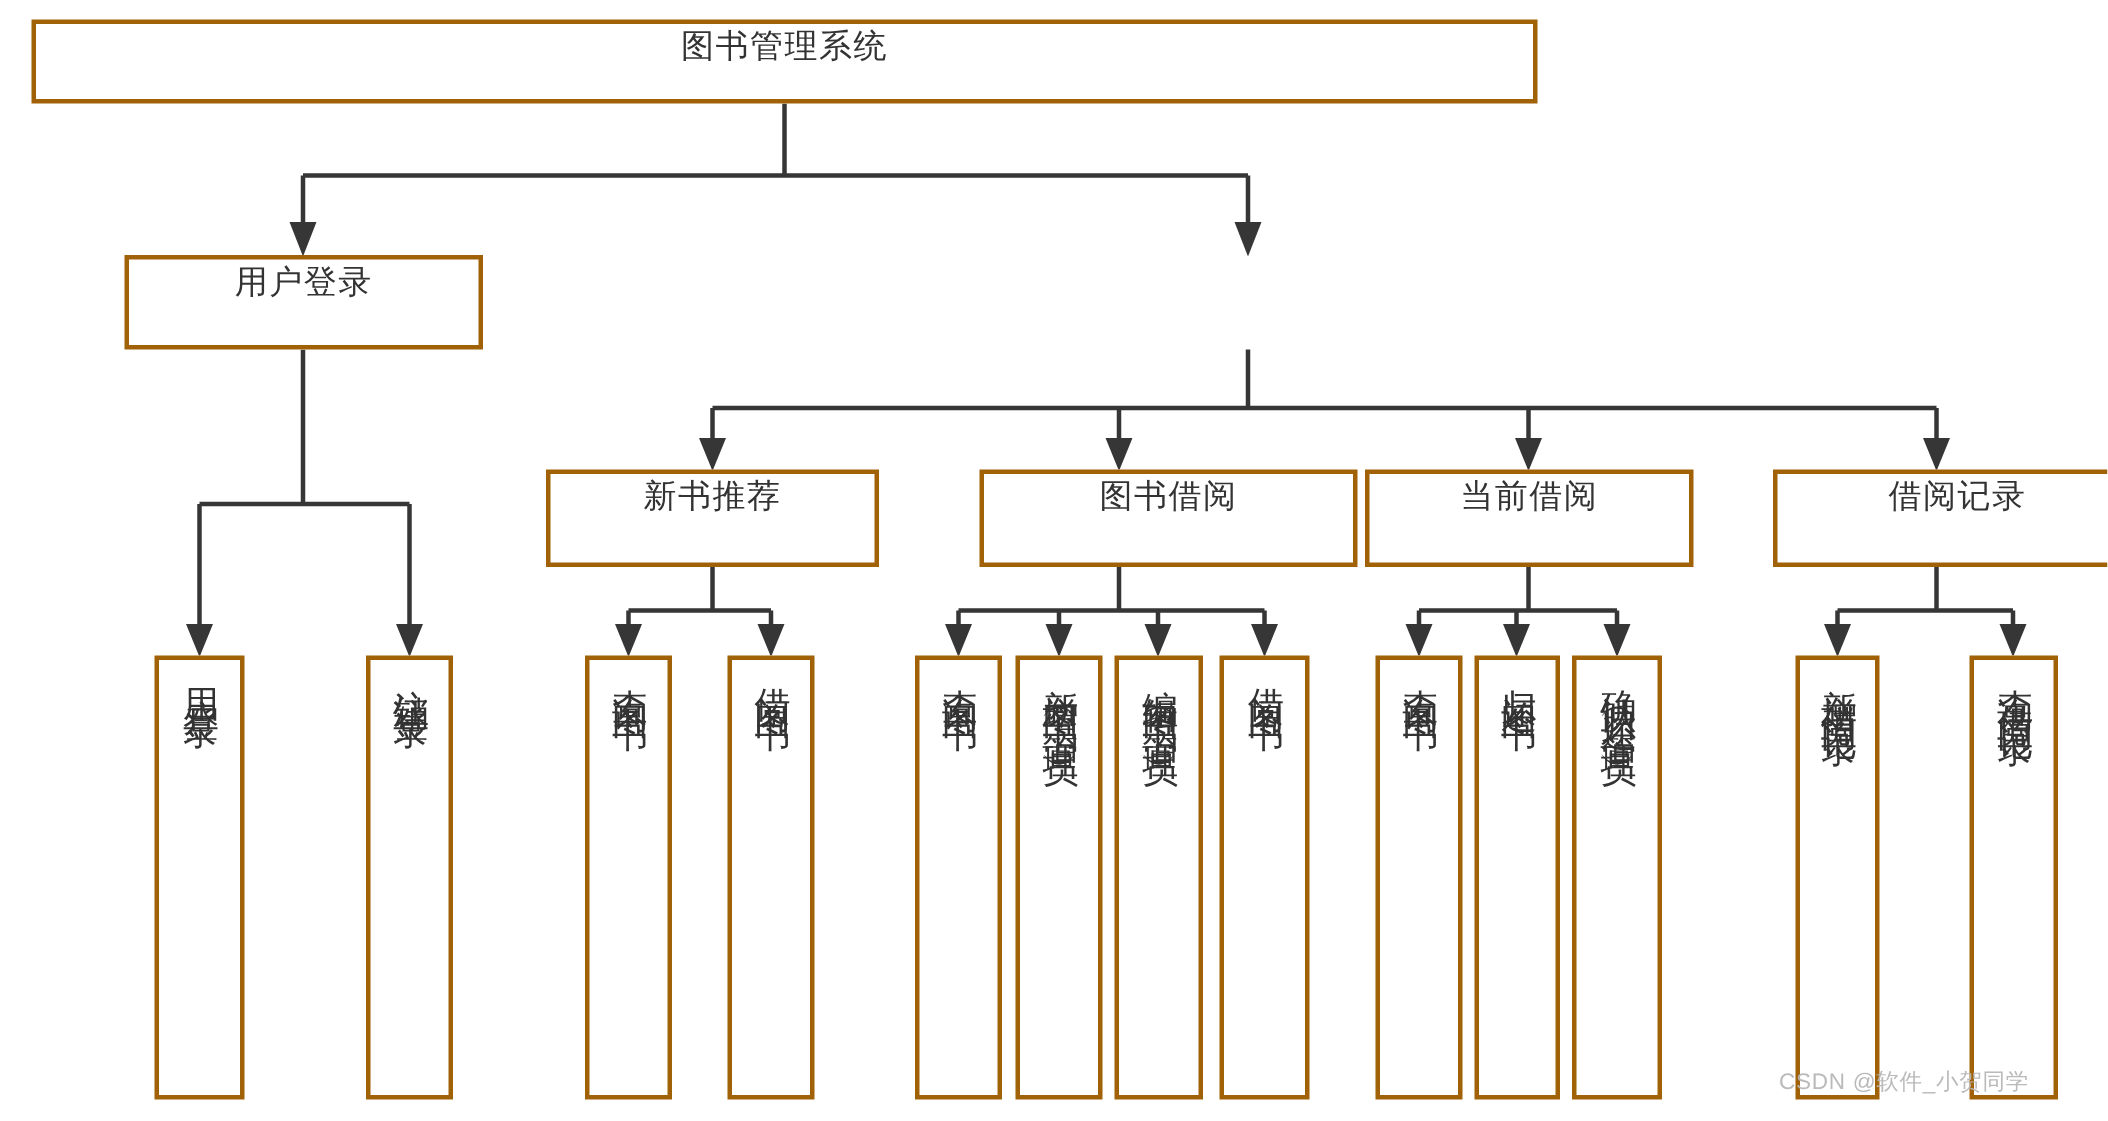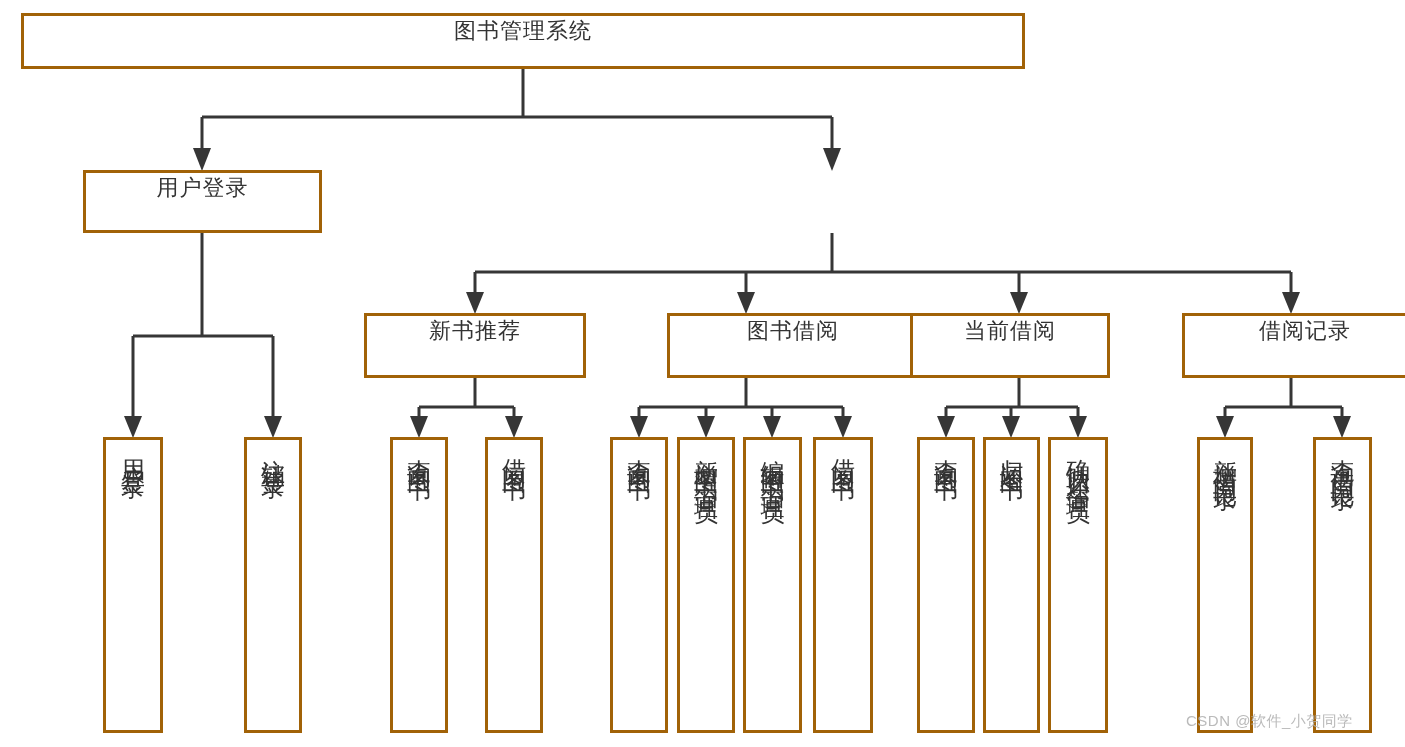--- a/index.html
+++ b/index.html
@@ -65,24 +65,24 @@
     <span>图书管理系统</span>
   </div>
 
   <div class="box h" style="left:83px;top:170px;width:239px;height:63px">
     <span>用户登录</span>
   </div>
 
   <div class="box h" style="left:364px;top:313px;width:222px;height:65px">
     <span>新书推荐</span>
   </div>
-  <div class="box h" style="left:667px;top:313px;width:252px;height:65px">
+  <div class="box h" style="left:653px;top:313px;width:252px;height:65px">
     <span>图书借阅</span>
   </div>
-  <div class="box h" style="left:910px;top:313px;width:200px;height:65px">
+  <div class="box h" style="left:910px;top:313px;width:219px;height:65px">
     <span>当前借阅</span>
   </div>
   <div class="box h" style="left:1182px;top:313px;width:246px;height:65px">
     <span>借阅记录</span>
   </div>
 
   <div class="box v" style="left:103px;top:437px;width:60px;height:296px">
     <span>用户登录</span>
   </div>
   <div class="box v" style="left:244px;top:437px;width:58px;height:296px">

